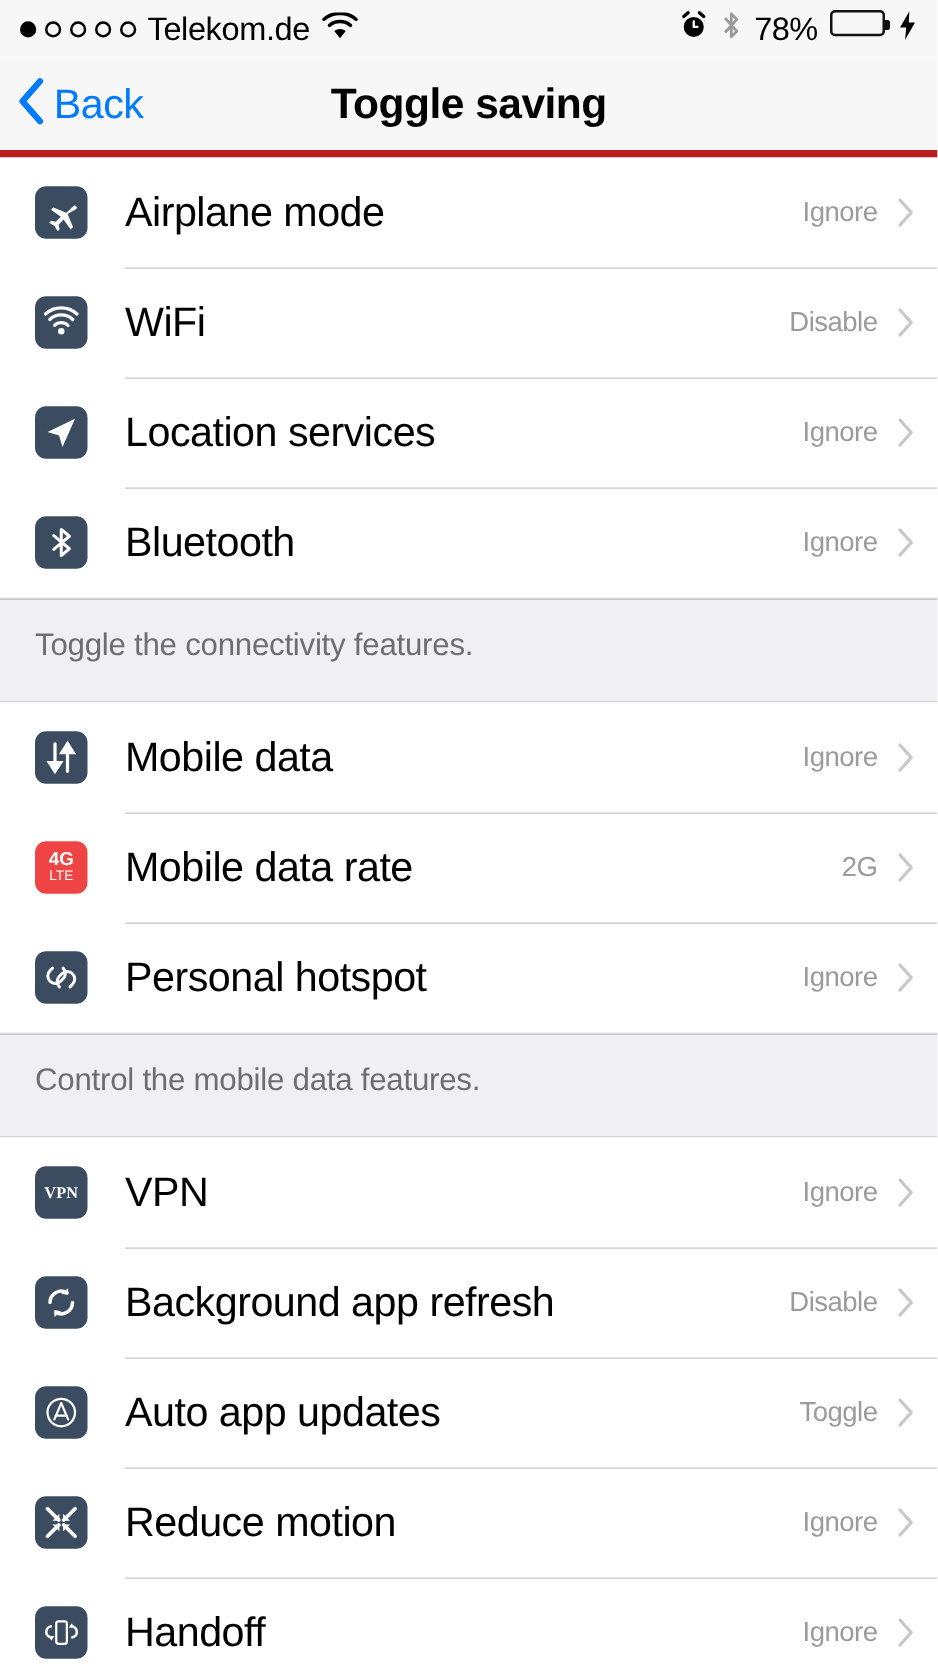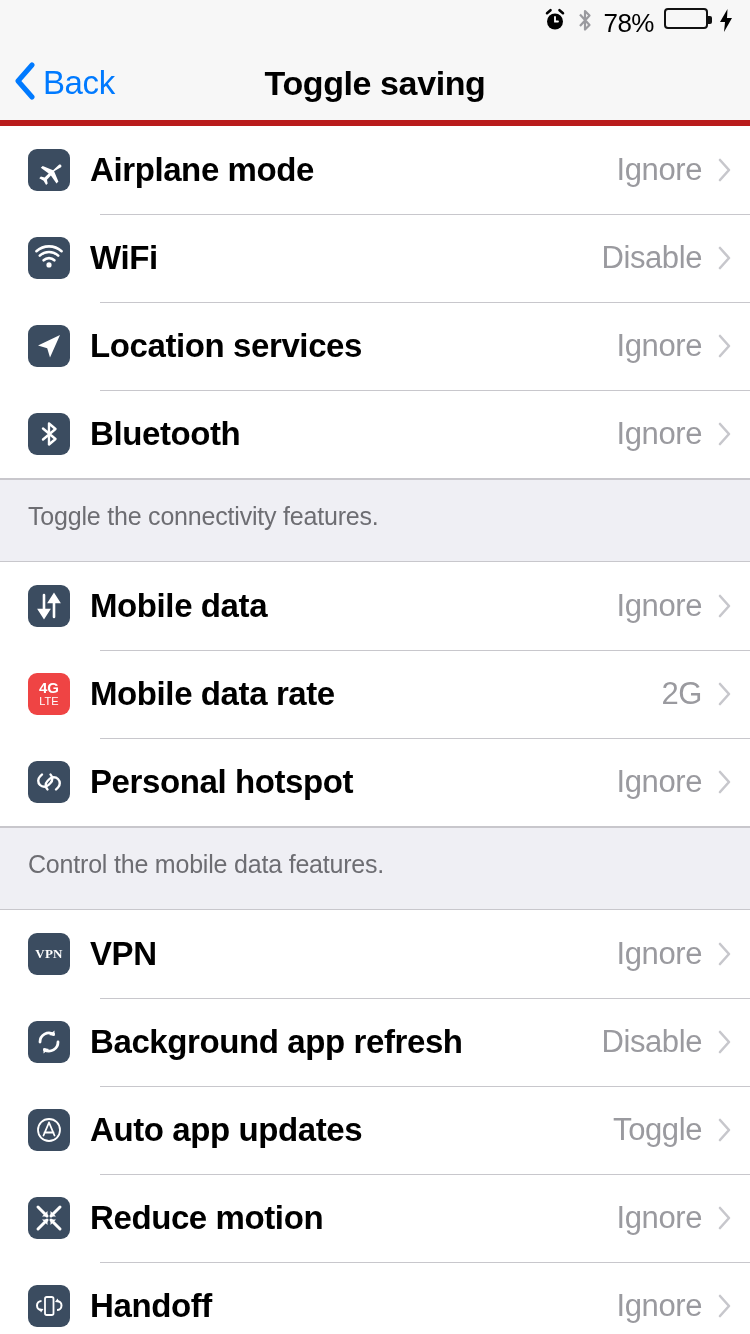--- a/index.html
+++ b/index.html
@@ -73,45 +73,62 @@
     content:""; position:absolute; left:100px; right:0; top:0;
     height:1px; background:#c8c7cc;
   }
   .tile {
     width:42px; height:42px; border-radius:9px;
     background:#3b4c60; flex:0 0 42px;
     display:flex; align-items:center; justify-content:center;
   }
   .tile svg { display:block; }
   .row-label {
-    margin-left:20px; font-size:33px; color:#000;
-    letter-spacing:-0.4px; white-space:nowrap;font-weight:bold;
+    margin-left:30px; font-size:33px; color:#000;
+    letter-spacing:-0.4px; white-space:nowrap;
   }
   .row-right { margin-left:auto; display:flex; align-items:center; gap:16px; }
-  .row-value { font-size:31px; color:#9a9a9f; letter-spacing:-0.4px; }
+  .row-value { font-size:22px; color:#9a9a9f; letter-spacing:-0.4px; }
   .chev { width:14px; height:24px; flex:0 0 14px; }
   .footer {
     background:#efeff4; border-top:1px solid #c8c7cc;
     border-bottom:1px solid #c8c7cc;
     padding:22px 28px 30px 28px;
   }
   .footer-text { font-size:25px; color:#6d6d72; letter-spacing:-0.2px; }
   .vpn-text {
     font-size:13px; font-weight:bold; color:#fff;
     letter-spacing:0.2px; font-family:"Liberation Serif", serif;
   }
   .lte-top { font-size:15px; font-weight:bold; color:#fff; line-height:1; }
   .lte-bot { font-size:11px; font-weight:normal; color:#fff; line-height:1.1;text-align:right; }
 </style>
 </head>
 <body>
 
 <div id="screen">
 
   <div class="statusbar">
+    <div class="sb-left">
+      <div class="dots">
+        <span class="dot filled"></span>
+        <span class="dot"></span>
+        <span class="dot"></span>
+        <span class="dot"></span>
+        <span class="dot"></span>
+      </div>
+      <span class="carrier">Telekom.de</span>
+      <span>
+        <svg width="30" height="22" viewBox="0 0 30 22">
+          <path d="M15 20.5l-4.6-5.7a7.3 7.3 0 0 1 9.2 0z" fill="#000"></path>
+          <path d="M6.6 10.3a13.2 13.2 0 0 1 16.8 0" stroke="#000" stroke-width="2.8" fill="none" stroke-linecap="round"></path>
+          <path d="M2.2 5.4a19.8 19.8 0 0 1 25.6 0" stroke="#000" stroke-width="2.8" fill="none" stroke-linecap="round"></path>
+        </svg>
+      </span>
+    </div>
 
 
     <div class="sb-right">
       <span>
         <svg width="24" height="24" viewBox="0 0 24 24">
           <circle cx="12" cy="13.5" r="8" fill="#000"></circle>
           <path d="M4 5.2 L7.5 2.2 M20 5.2 L16.5 2.2" stroke="#000" stroke-width="2.6" stroke-linecap="round"></path>
           <path d="M12 9 L12 13.5 L15 13.5" stroke="#fff" stroke-width="1.8" fill="none" stroke-linecap="round"></path>
         </svg>
       </span>

